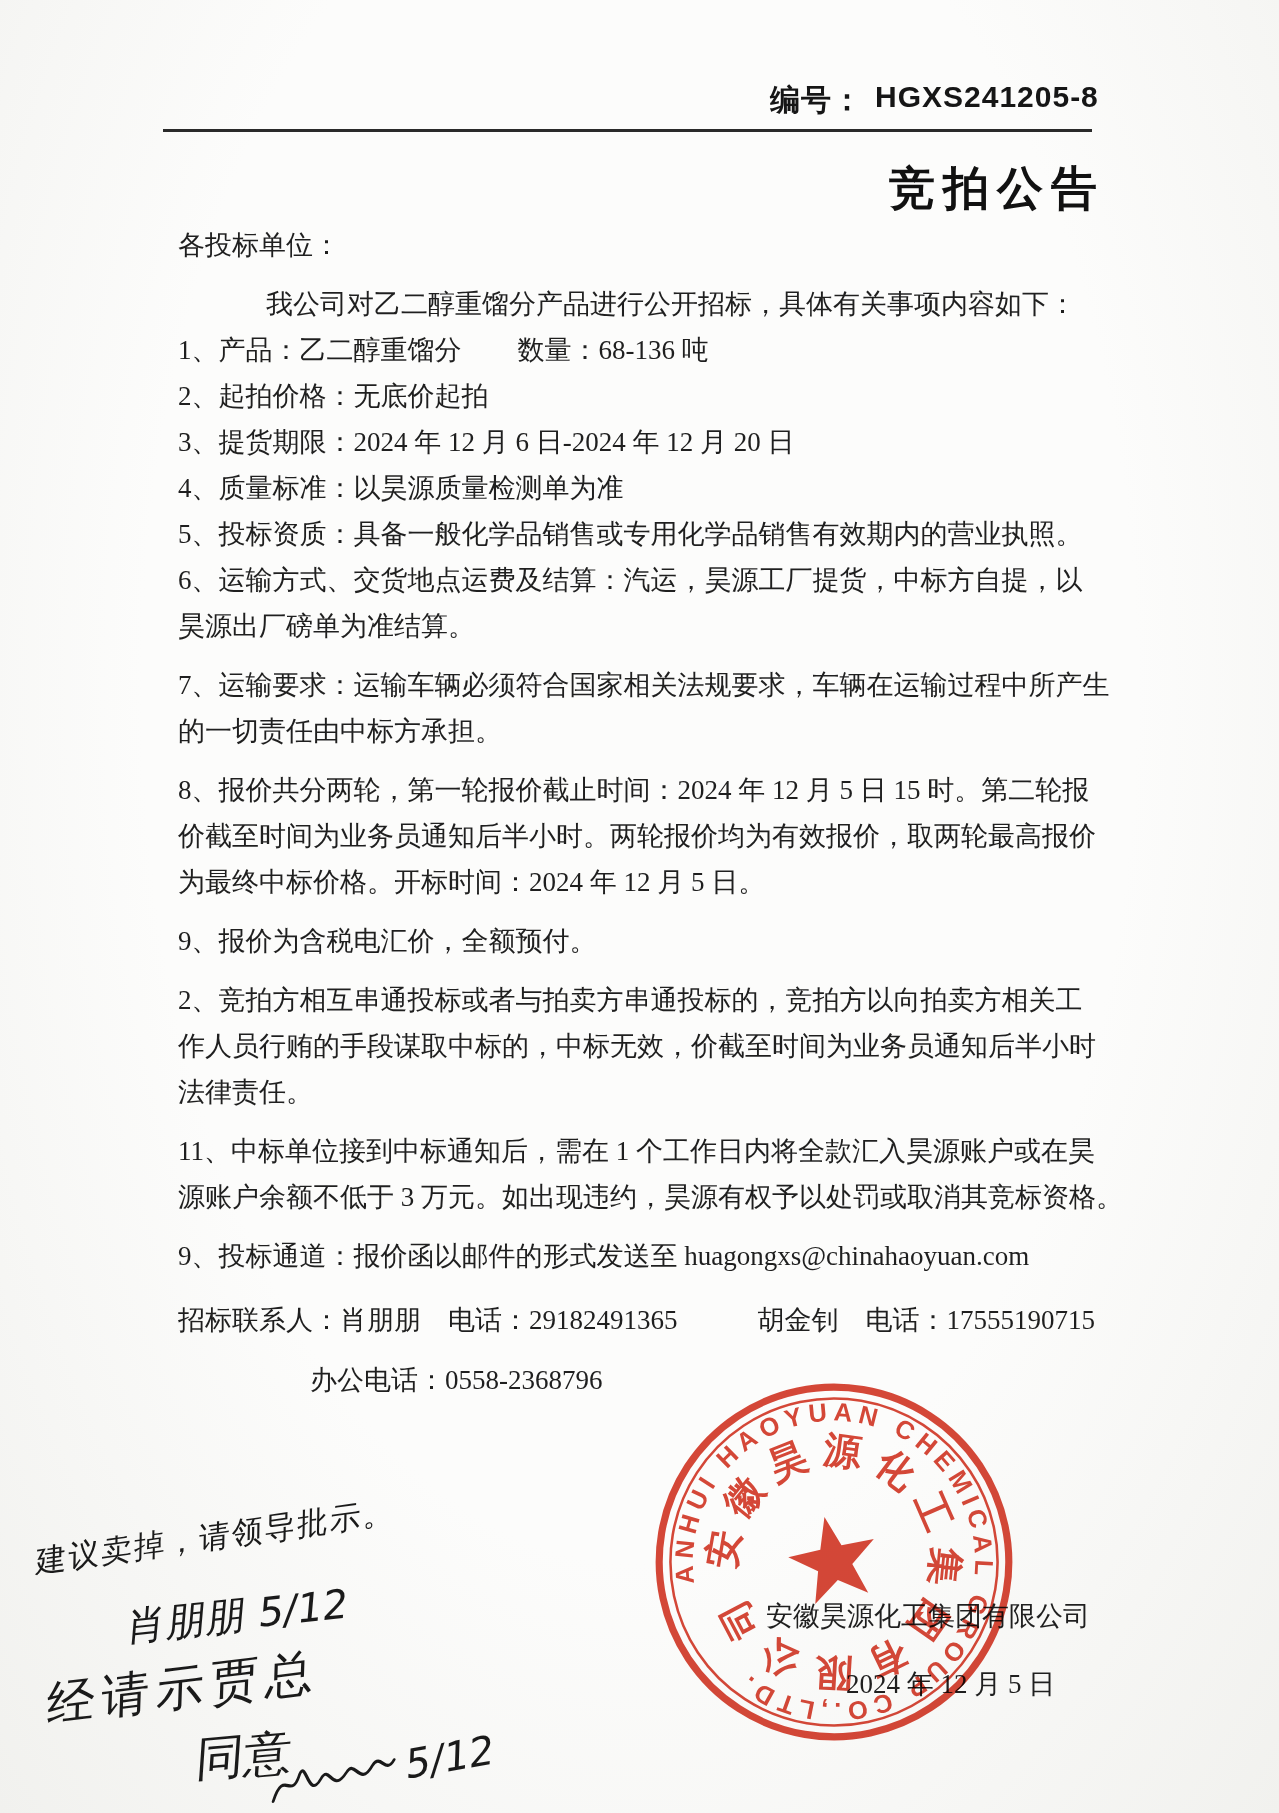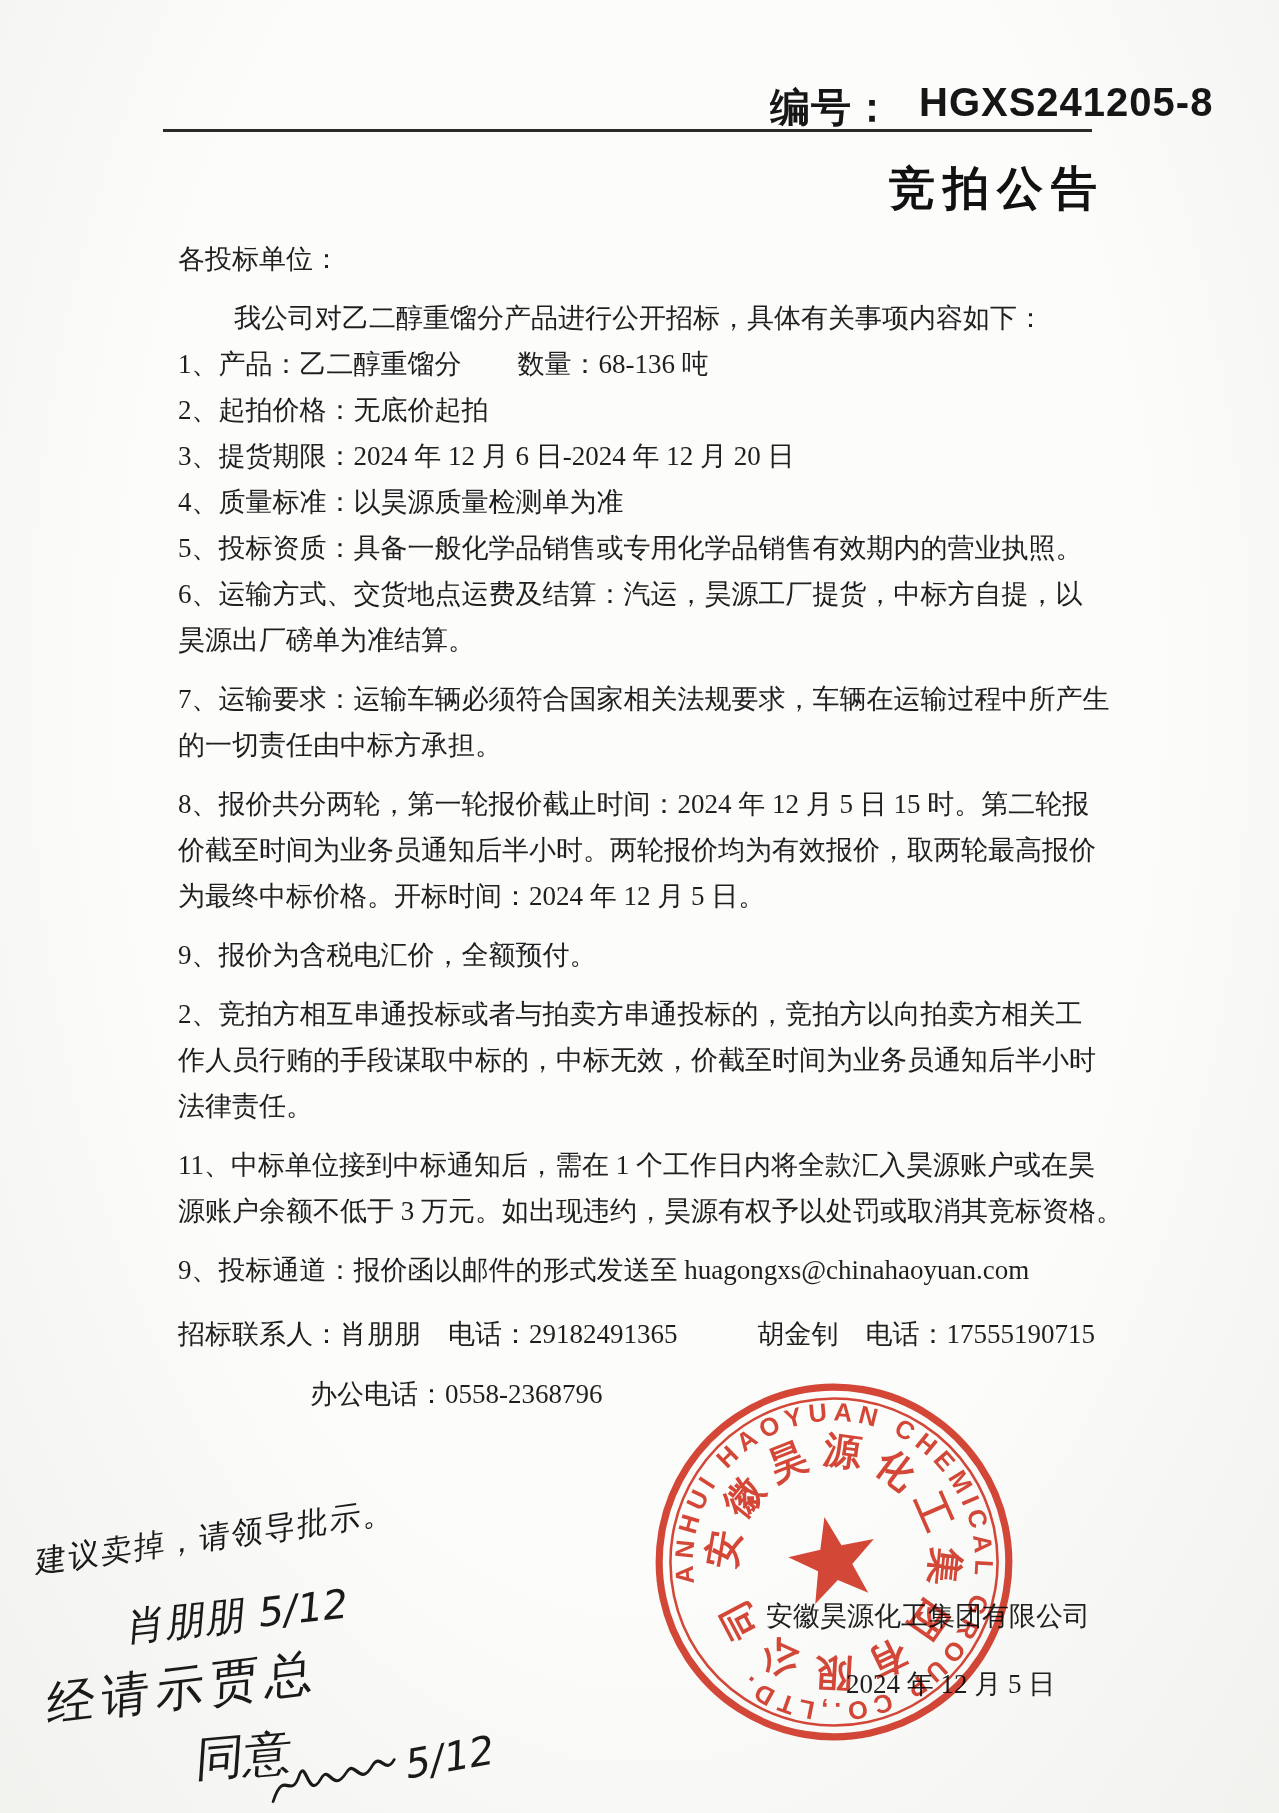--- a/index.html
+++ b/index.html
@@ -3,33 +3,33 @@
 <meta charset="utf-8">
 <style>
   html,body{margin:0;padding:0;background:#e9e9e7;}
   .page{
     position:relative;width:1279px;height:1813px;
     background:radial-gradient(ellipse at 50% 38%, #fcfcfb 55%, #f1f1ee 100%);
     color:#1f1f1f;overflow:hidden;
     font-family:"Liberation Serif","DejaVu Serif",serif;
   }
   .serial{
-    position:absolute;top:80px;left:770px;display:flex;gap:26px;
+    position:absolute;top:80px;left:770px;display:flex;gap:12px;
     font-family:"Liberation Sans","DejaVu Sans",sans-serif;
-    font-weight:bold;font-size:40px;letter-spacing:1px;color:#161616;
+    font-weight:bold;font-size:30px;letter-spacing:1px;color:#161616;
   }
   .rule{position:absolute;left:163px;top:129px;width:929px;height:3px;background:#2a2a2a;}
   .title{
     position:absolute;top:158px;left:175px;width:930px;text-align:right;
     font-size:46px;font-weight:bold;letter-spacing:8px;color:#111;
   }
-  .content{position:absolute;left:178px;top:236px;width:930px;font-size:27px;line-height:46px;}
+  .content{position:absolute;left:178px;top:222px;width:930px;font-size:27px;line-height:46px;}
   .ln{white-space:nowrap;height:46px;}
   .mt{margin-top:13px;}
-  .indent{text-indent:56px;}
+  .indent{text-indent:56px;text-align:center;}
   .row1{display:flex;}
   .qty{margin-left:56px;}
   .contacts{display:flex;margin-top:18px;}
   .contacts .right{margin-left:80px;}
   .office{margin-top:14px;padding-left:132px;}
   .sign-company{position:absolute;left:766px;top:1598px;font-size:27px;white-space:nowrap;z-index:4;}
   .sign-date{position:absolute;left:846px;top:1666px;font-size:27px;white-space:nowrap;z-index:4;}
   .stamp{position:absolute;left:650px;top:1378px;width:368px;height:368px;z-index:5;mix-blend-mode:multiply;opacity:.93;}
   .stamp text{font-family:"Liberation Sans","DejaVu Sans",sans-serif;}
   .hw{position:absolute;z-index:6;color:#1a1a1a;font-family:"DejaVu Sans",sans-serif;white-space:nowrap;}

